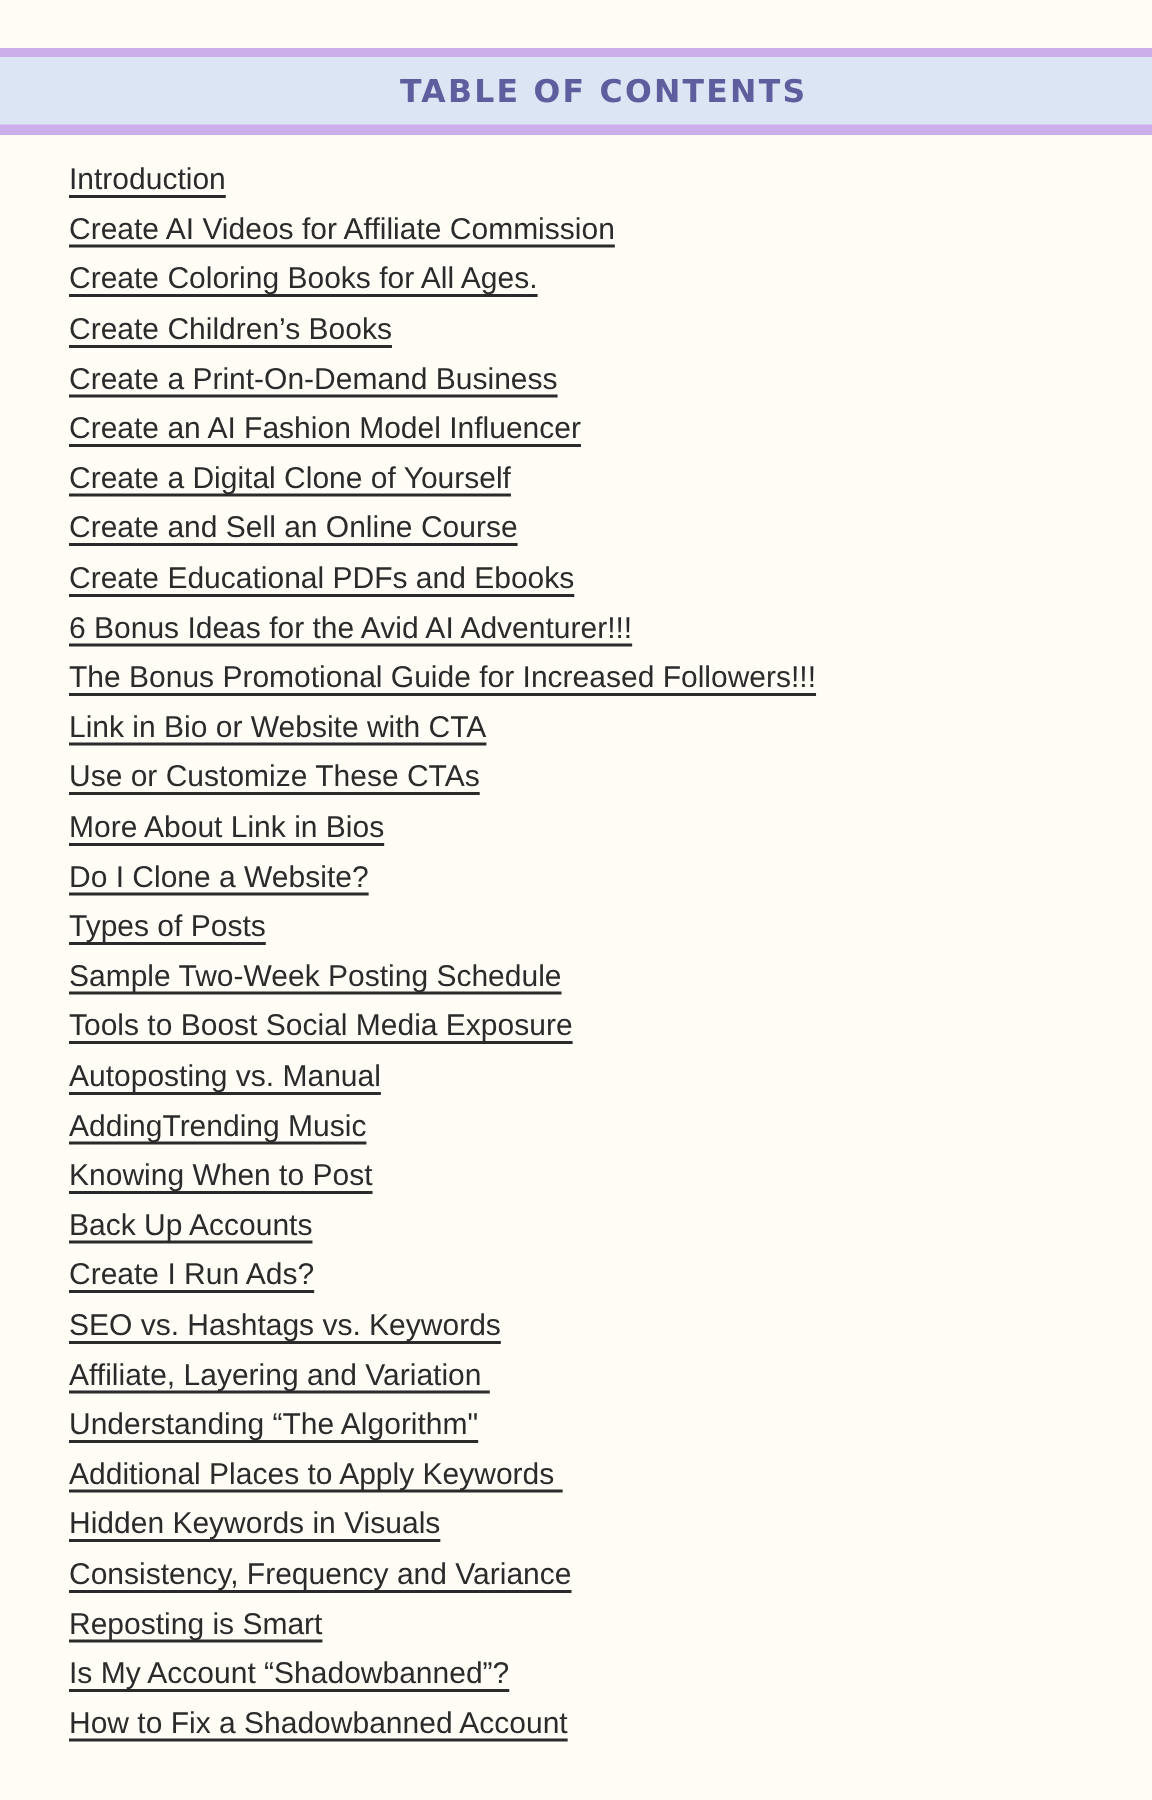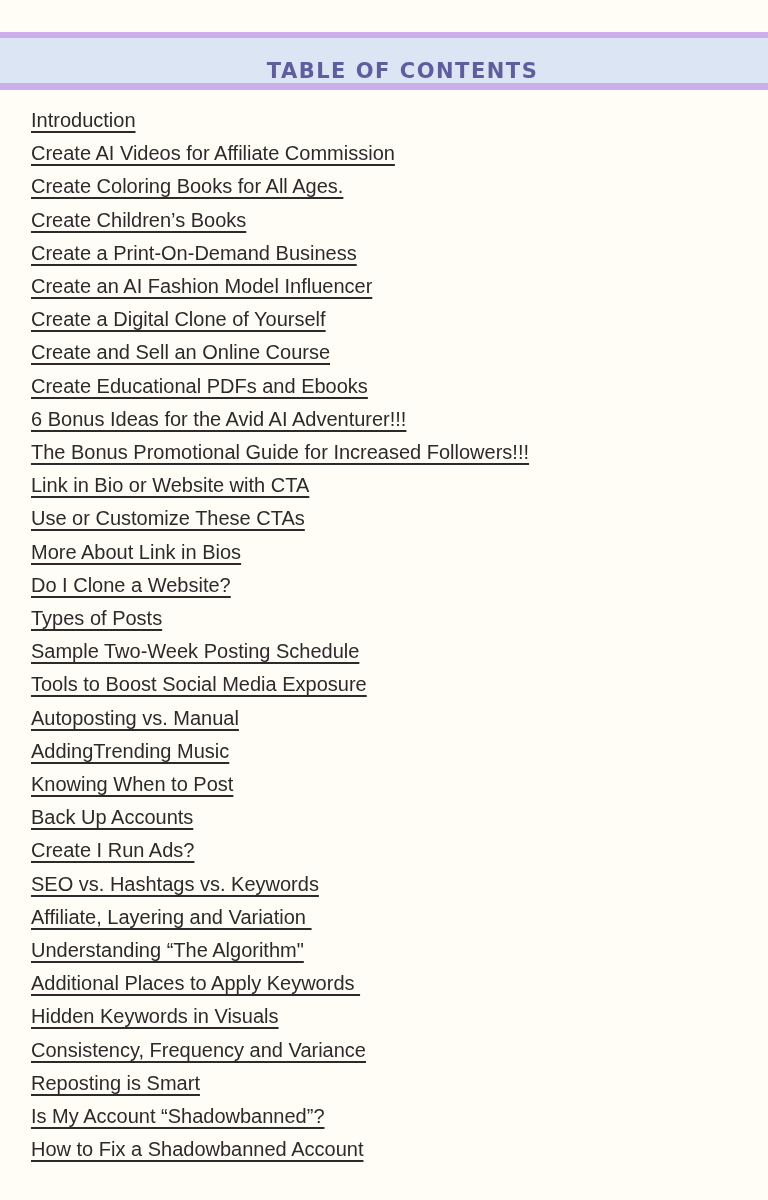--- a/index.html
+++ b/index.html
@@ -17,21 +17,21 @@
     font-family: "Liberation Sans", sans-serif;
     overflow: hidden;
   }
   .header-band {
     margin-top: 32px;
     height: 58px;
     background: var(--band_bg);
     border-top: 6px solid var(--band_border);
     border-bottom: 7px solid var(--band_border);
     display: flex;
-    align-items: flex-end;
+    align-items: center;
     justify-content: center;
     padding-left: 37px;
   }
   .header-title {
     font-family: "DejaVu Sans", sans-serif;
     font-weight: bold;
     font-size: 21px;
     letter-spacing: 1.5px;
     color: var(--title_color);
   }
@@ -42,20 +42,21 @@
     display: block;
     width: max-content;
     font-size: 20px;
     line-height: 33.2px;
     color: var(--link_color);
     text-decoration: underline;
     text-decoration-thickness: 1.5px;
     text-underline-offset: 4px;
     white-space: pre;
     cursor: pointer;
+    margin-left: 15px;
   }
 </style>
 </head>
 <body>
 
 <div class="page">
   <div class="header-band">
     <div class="header-title">TABLE OF CONTENTS</div>
   </div>
 

